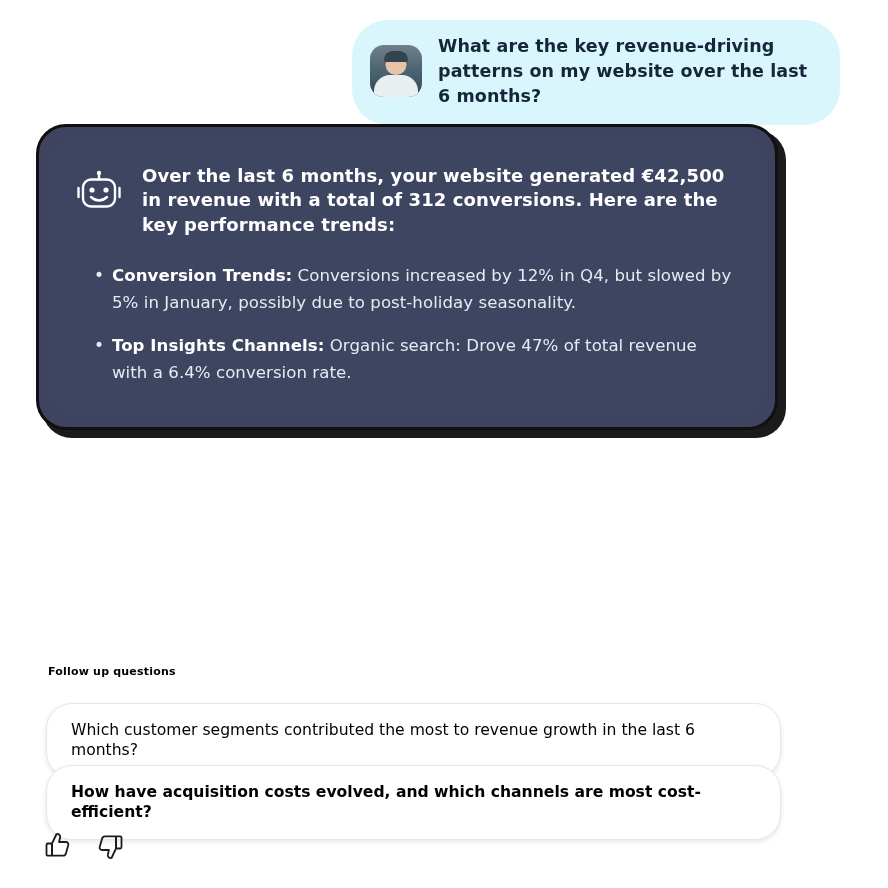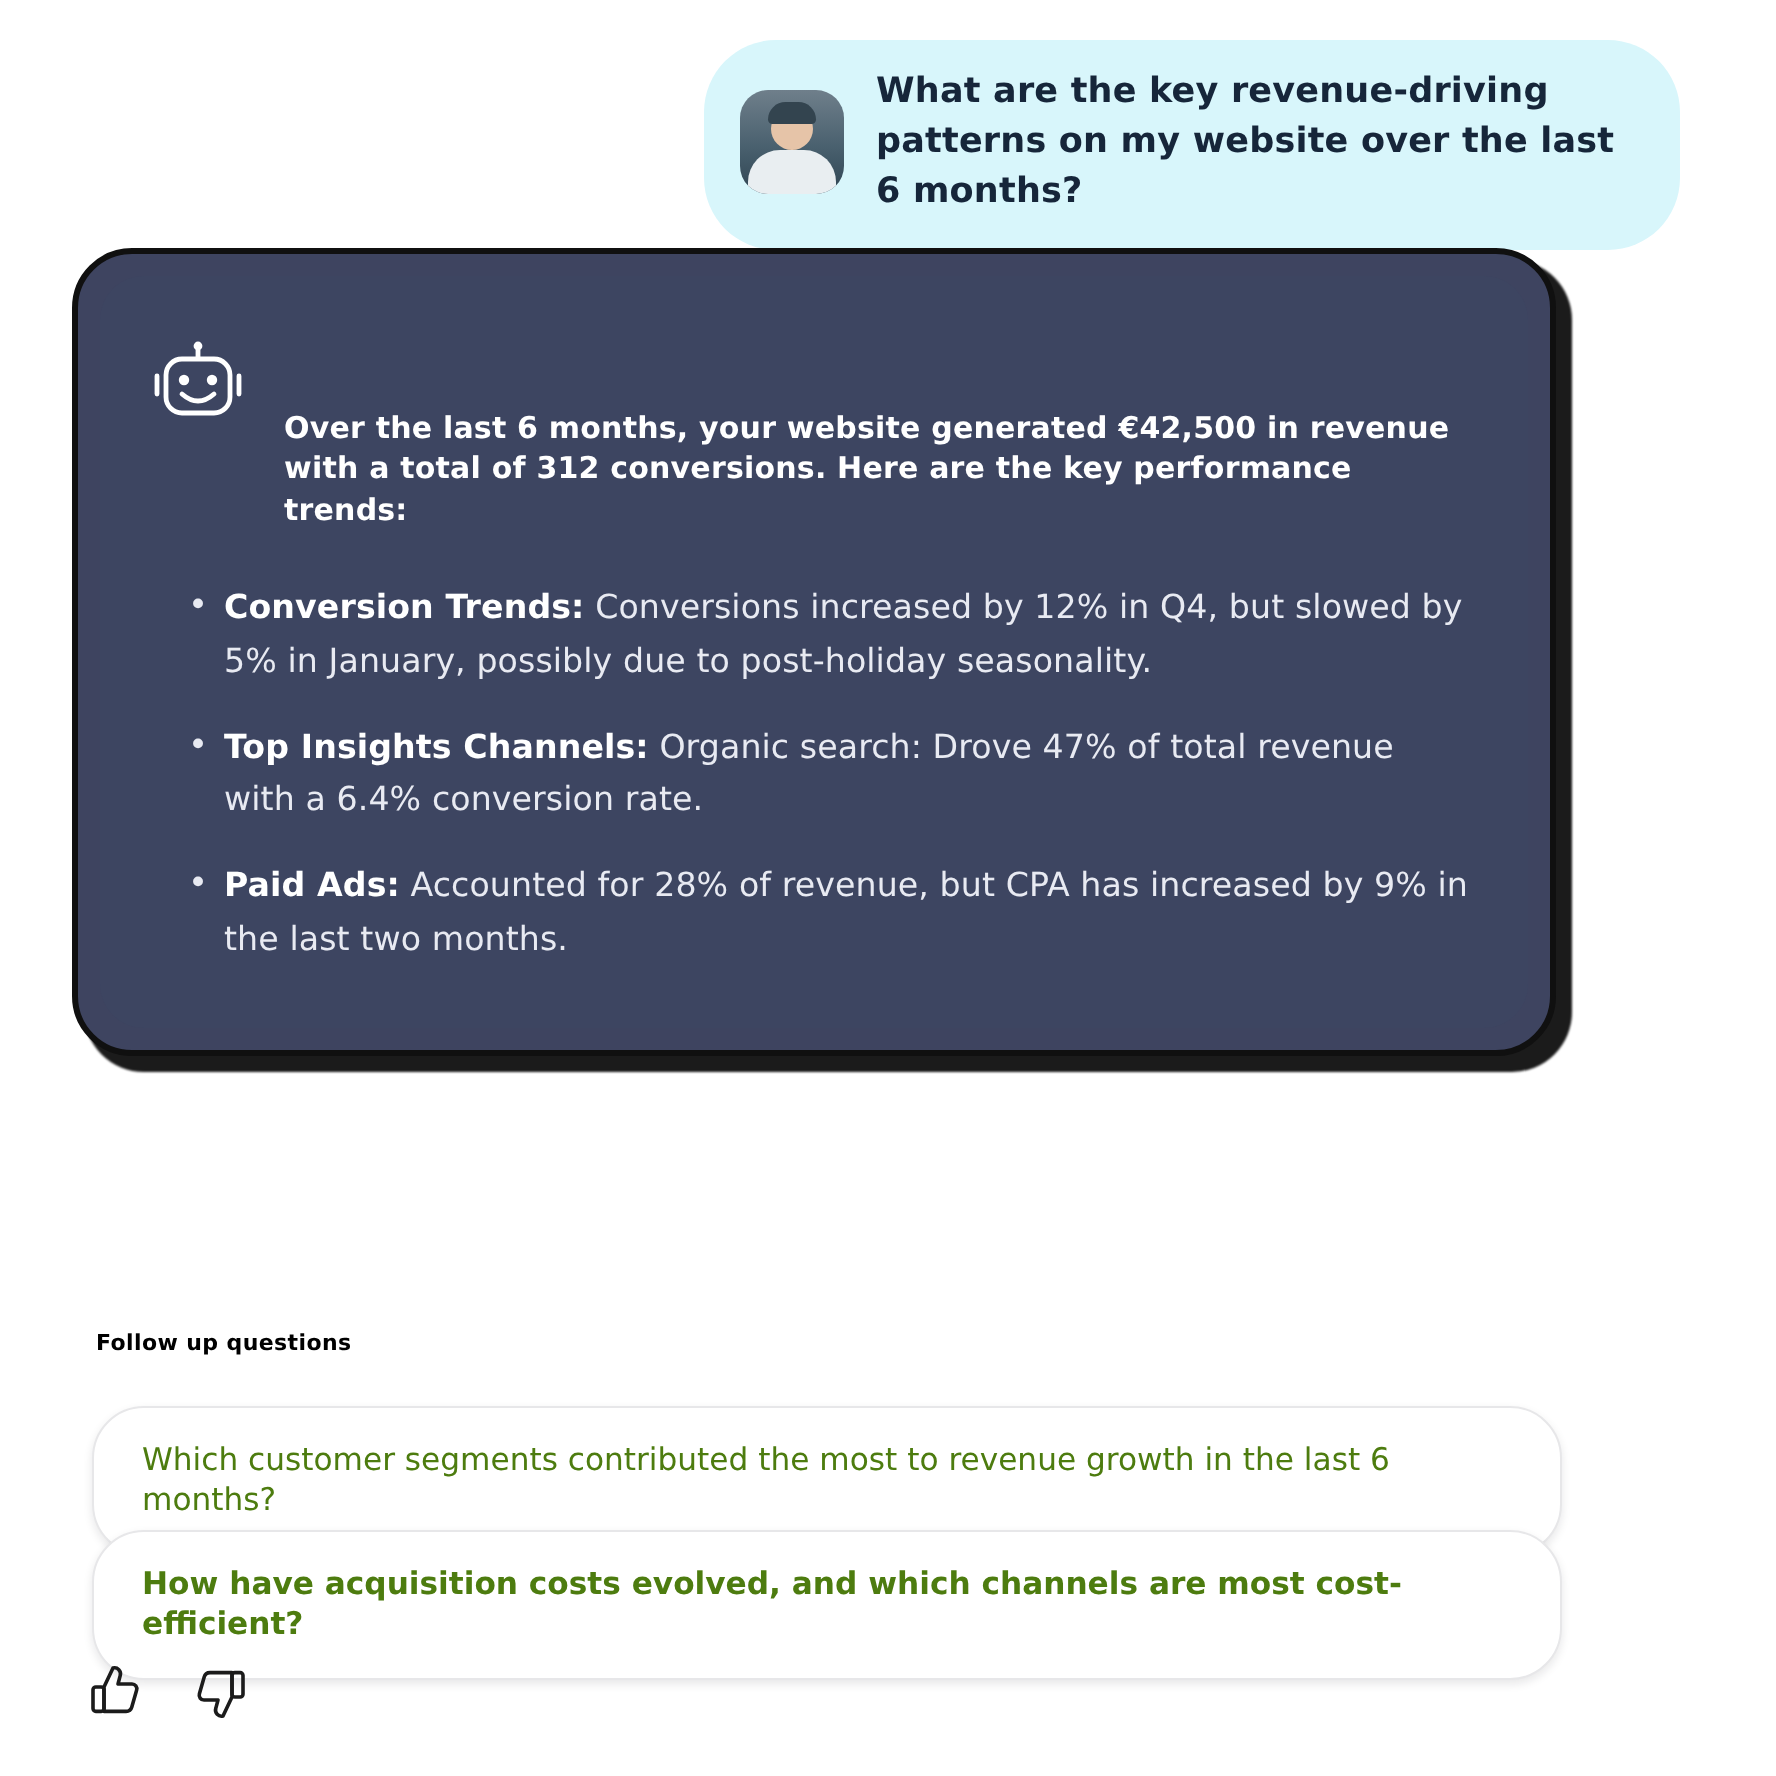--- a/index.html
+++ b/index.html
@@ -116,25 +116,24 @@
     align-items: flex-start;
   }
   .bot-icon {
     flex: 0 0 46px;
     width: 46px;
     height: 46px;
     margin-top: 6px;
   }
   .answer-intro {
     color: #ffffff;
-    font-size: 15px;
+    font-size: 18px;
     font-weight: bold;
     line-height: 1.35;
     letter-spacing: 0.1px;
-    margin-top: 40px;
   }
   ul.bullets {
     margin: 26px 0 0 0;
     padding: 0 0 0 36px;
     list-style: none;
   }
   ul.bullets li {
     position: relative;
     color: #e8eaf2;
     font-size: 16.6px;
@@ -169,21 +168,21 @@
   }
   .chip {
     position: absolute;
     left: 46px;
     width: 735px;
     box-sizing: border-box;
     background: #ffffff;
     border: 1px solid #e7e7e9;
     border-radius: 26px;
     padding: 16px 24px;
-    color: #4d7c0f;
+    color: #000000;
     font-size: 15.6px;
     line-height: 1.3;
     box-shadow: 0 2px 5px rgba(20,20,30,0.10);
   }
   .chip-1 { top: 703px; }
   .chip-2 { top: 765px; font-weight: bold; }
 
   
   .feedback {
     position: absolute;
@@ -229,23 +228,20 @@
         <div class="answer-intro">Over the last 6 months, your website generated €42,500 in revenue with a total of 312 conversions. Here are the key performance trends:</div>
       </div>
 
       <ul class="bullets">
         <li>
           <b>Conversion Trends:</b><span> Conversions increased by 12% in Q4, but slowed by 5% in January, possibly due to post-holiday seasonality.</span>
         </li>
         <li>
           <b>Top Insights Channels:</b><span> Organic search: Drove 47% of total revenue with a 6.4% conversion rate.</span>
         </li>
-        <li>
-          <b>Paid Ads:</b><span> Accounted for 28% of revenue, but CPA has increased by 9% in the last two months.</span>
-        </li>
       </ul>
     </div>
   </div>
 </div>
 
 <div class="followup-title">Follow up questions</div>
 
 <div class="chip chip-1">Which customer segments contributed the most to revenue growth in the last 6 months?</div>
 <div class="chip chip-2">How have acquisition costs evolved, and which channels are most cost-efficient?</div>
 

